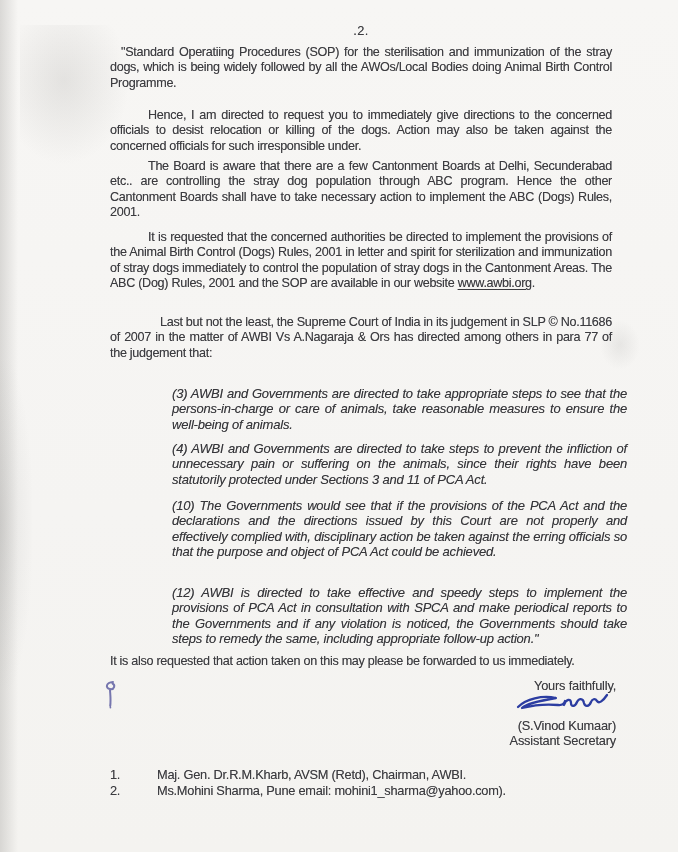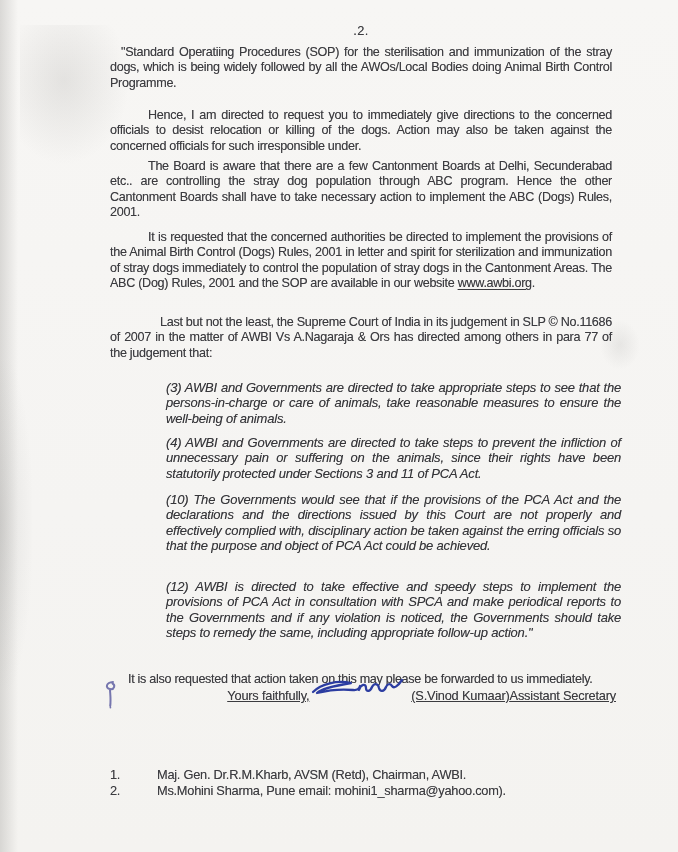--- a/index.html
+++ b/index.html
@@ -31,38 +31,38 @@
     text-align: center; font-size: 12.8px; letter-spacing: 0.5px;
   }
   .para {
     position: absolute; left: 110px; width: 502px; margin: 0;
     text-align: justify; font-size: 12.6px; line-height: 15.3px; letter-spacing: -0.3px;
   }
   .ind { text-indent: 38px; }
   .ind-sm { text-indent: 11px; }
   .ind-lg { text-indent: 50px; }
   .quote {
-    position: absolute; left: 158px; width: 455px; margin: 8px;
+    position: absolute; left: 158px; width: 455px; margin: 14px;
     text-align: justify; font-style: italic; font-size: 13px; line-height: 15.3px;
     letter-spacing: -0.2px; color: #36363a;
   }
   .weblink { text-decoration: underline; text-underline-offset: 2px; }
   .sig-block {
     position: absolute; top: 678px; right: 62px;
-    display: flex; flex-direction: row; align-items: flex-end;
-    font-size: 12.8px; line-height: 15px; letter-spacing: -0.2px; text-decoration: underline;
+    display: flex; flex-direction: column; align-items: flex-end;
+    font-size: 12.8px; line-height: 15px; letter-spacing: -0.2px;
   }
   .sig-scrawl { margin: -1px 2px -3px 0; }
   .copy-block { position: absolute; left: 110px; top: 752px; width: 502px;
     font-size: 12.8px; line-height: 15.5px; letter-spacing: -0.25px; }
   .copy-list { margin-top: 15px; }
   .copy-item { display: flex; margin-bottom: 0.5px; }
   .copy-item .num { width: 47px; flex: 0 0 47px; }
   .pen-mark { position: absolute; left: 102px; top: 679px; }
-  .closing { position: absolute; left: 110px; top: 654px; width: 502px; margin: 18px;
+  .closing { position: absolute; left: 110px; top: 654px; width: 502px; margin: 0;
     font-size: 12.6px; line-height: 15.3px; letter-spacing: -0.3px; }
 </style>
 </head>
 <body>
 
 <div class="page">
 
   <div class="smudge s1"></div>
   <div class="smudge s2"></div>
   <div class="smudge s3"></div>

